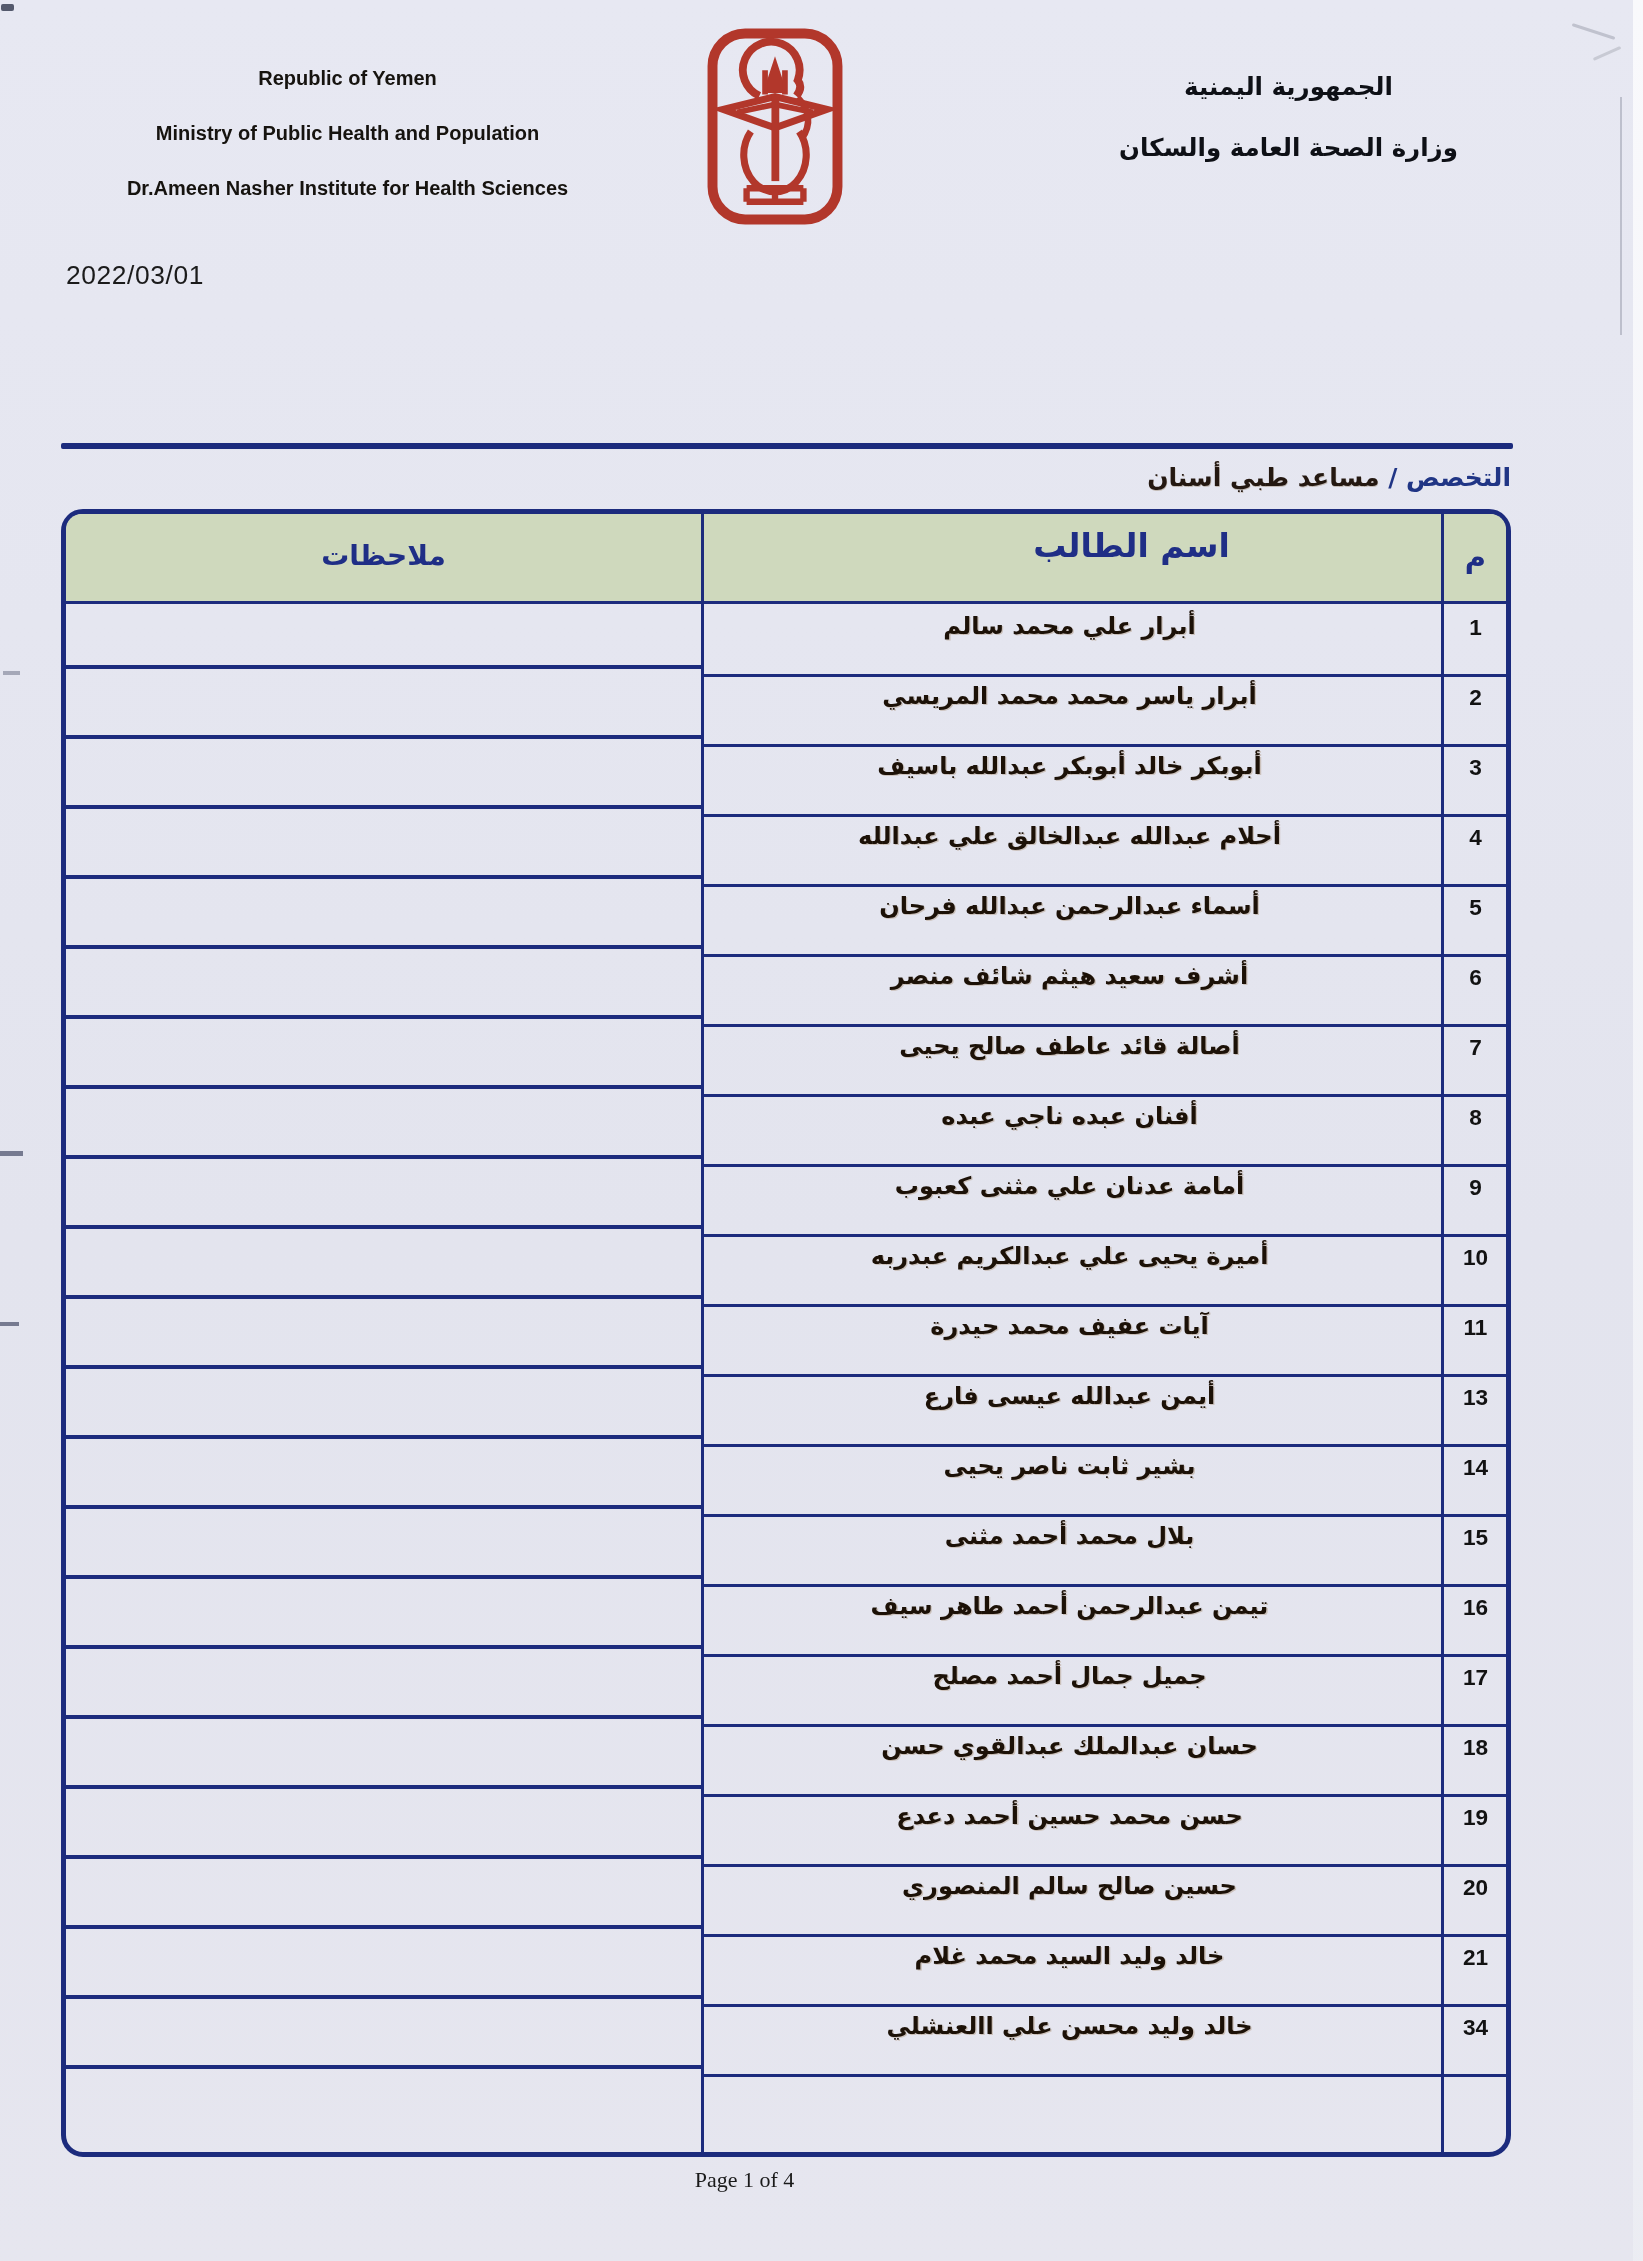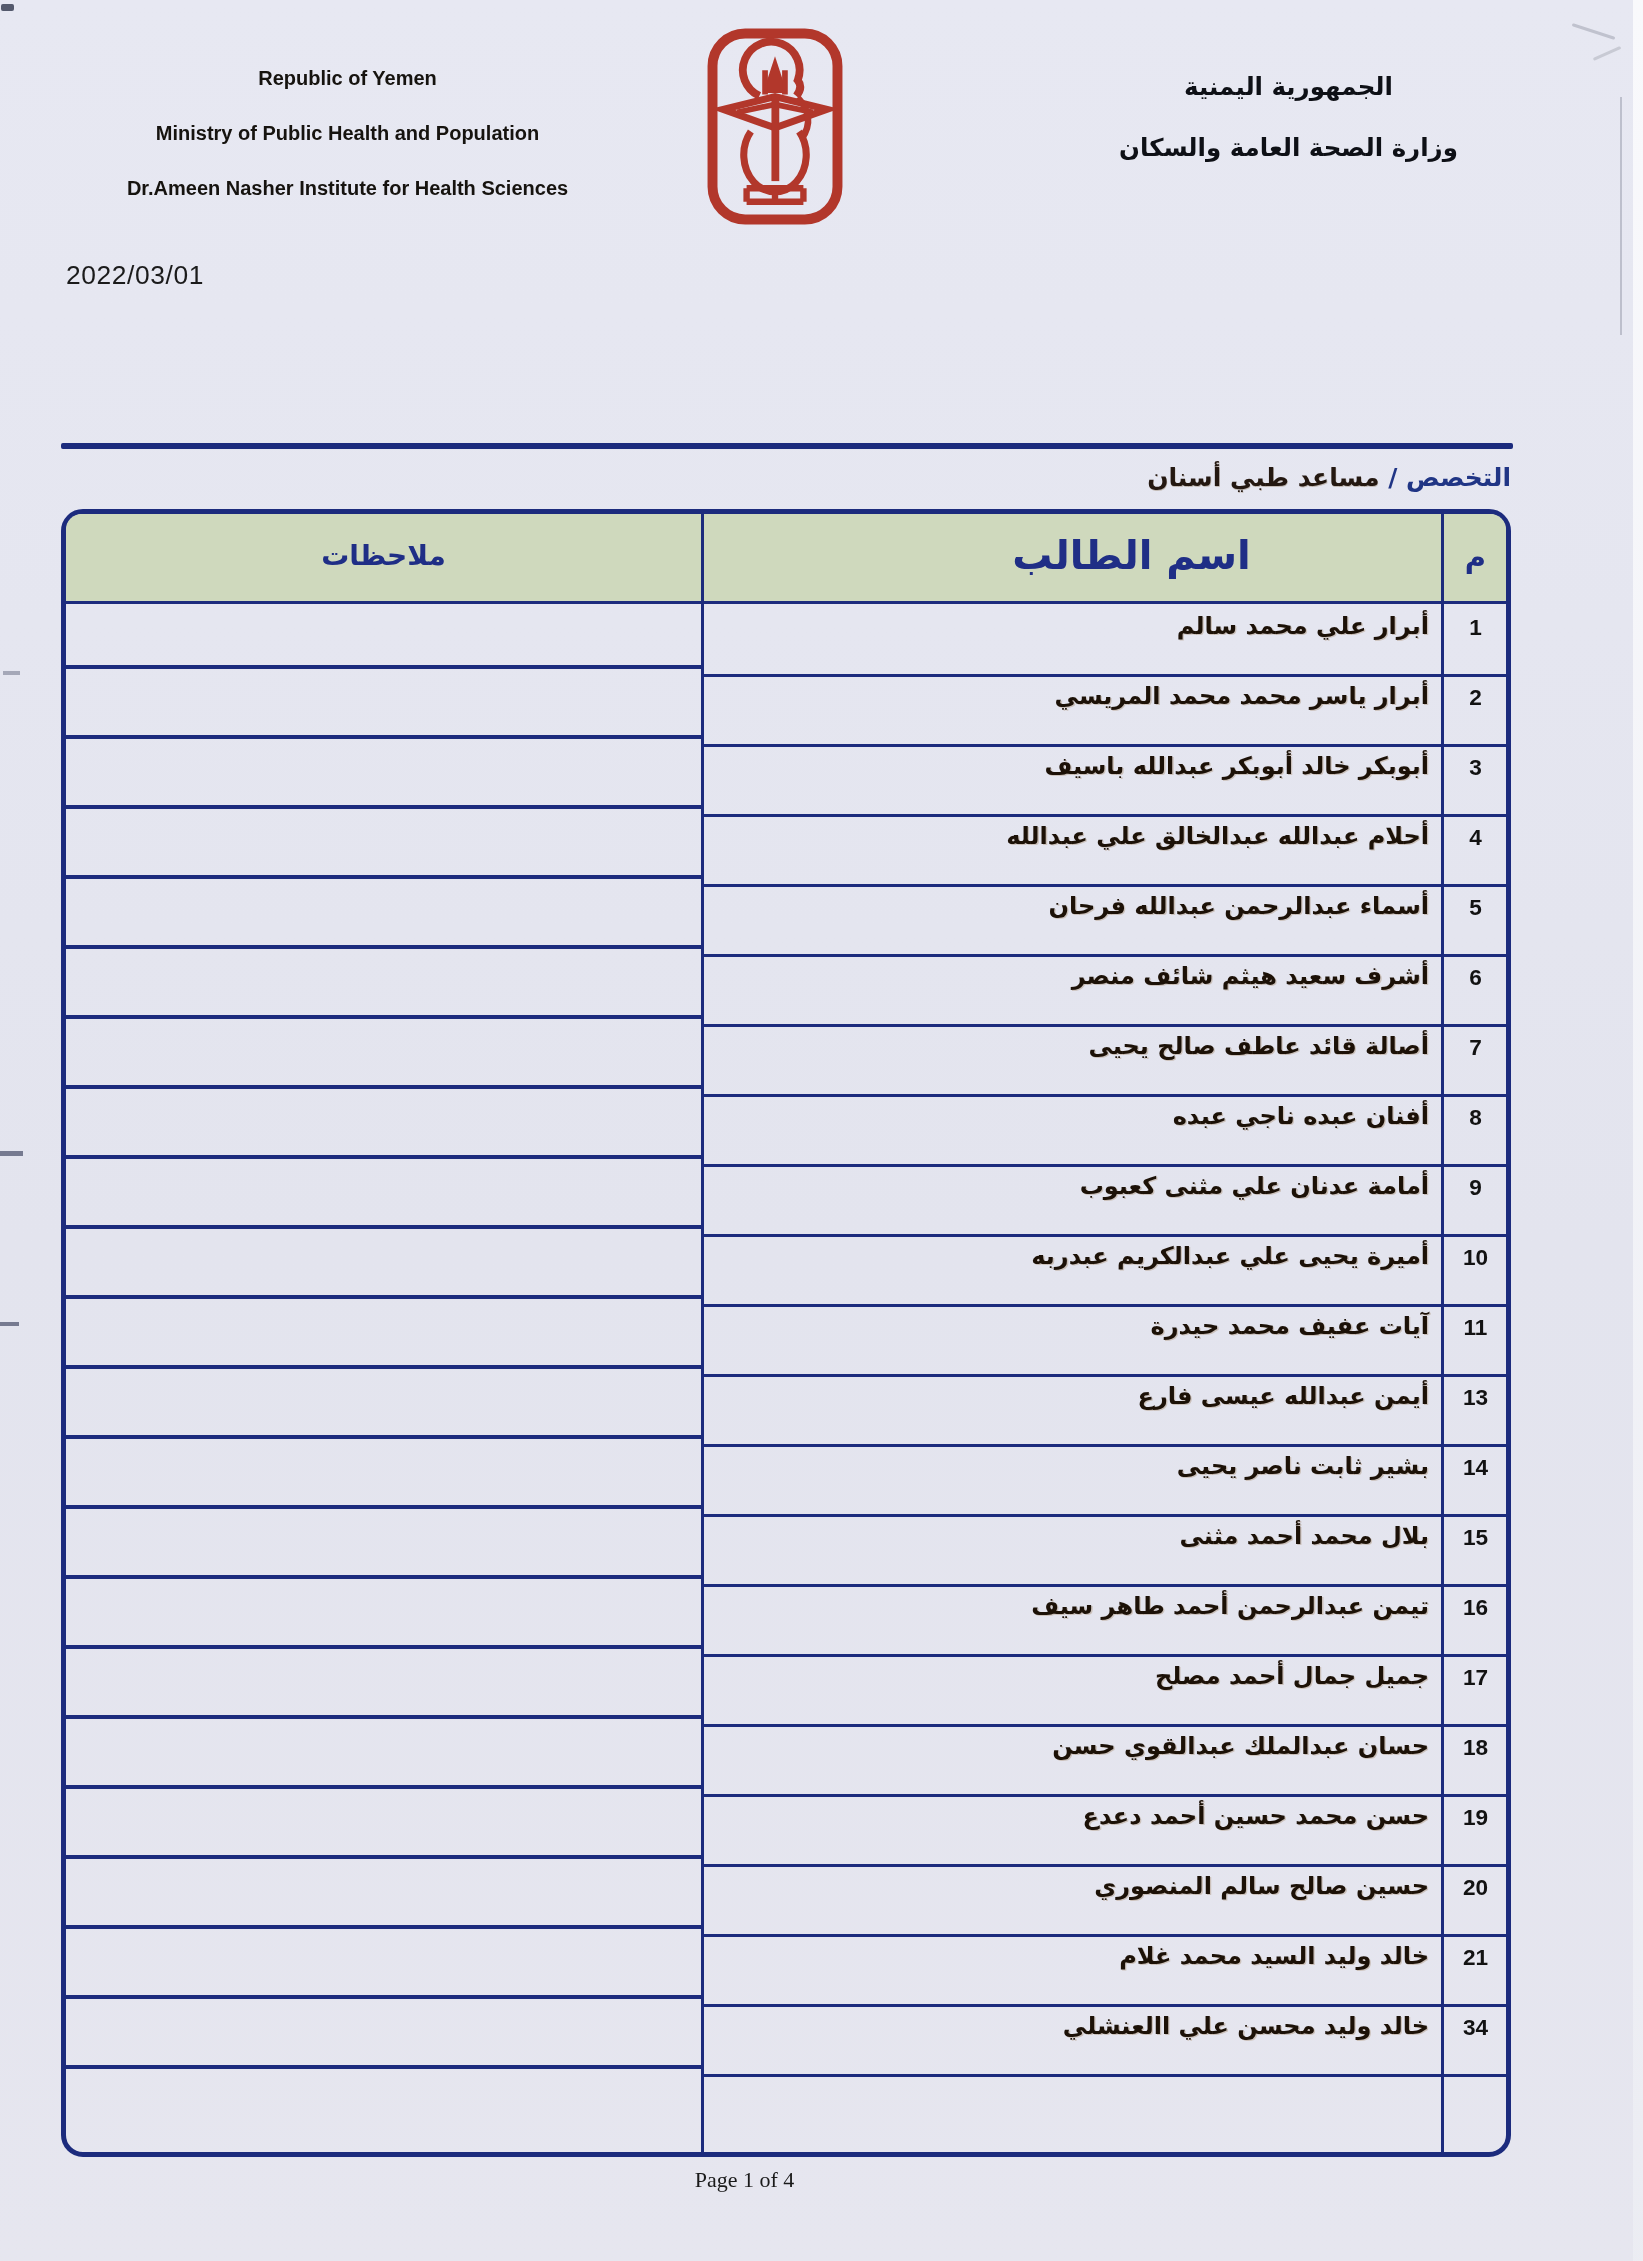--- a/index.html
+++ b/index.html
@@ -59,27 +59,27 @@
     border-bottom:3.2px solid #1c2b7d;box-sizing:border-box;padding-left:42px;
   }
   .vdiv{position:absolute;top:0;bottom:0;width:3.2px;background:#1c2b7d;}
   .vdiv-1{left:635px;}
   .vdiv-2{left:1375px;}
   .th{
     position:absolute;direction:rtl;text-align:center;
     font-weight:bold;color:#1f2e86;
   }
   .th-notes{left:0;width:635px;top:24.5px;font-size:28px;}
-  .th-name{left:638px;width:855px;top:18px;font-size:40px;}
+  .th-name{left:638px;width:855px;top:12px;font-size:33px;}
   .th-num{left:1378px;width:63px;top:26px;font-size:29px;}
   .tbody{position:absolute;left:0;top:93px;right:0;bottom:0;overflow:hidden;}
   .trow{position:relative;height:70px;}
   .row-name{
     position:absolute;right:77px;top:5.2px;left:644px;
-    direction:rtl;text-align:right;white-space:nowrap;
+    direction:rtl;text-align:center;white-space:nowrap;
     font-weight:bold;font-size:24px;color:#1c1107;
     text-shadow:1.3px 1.3px 0 rgba(140,100,55,.28);
   }
   .row-num{
     position:absolute;left:1378px;width:63px;top:7.7px;text-align:center;
     font-weight:bold;font-size:22.6px;color:#121212;
     font-family:"Liberation Sans","DejaVu Sans",sans-serif;
   }
   .cell-notes{position:absolute;left:0;top:0;width:635px;height:100%;}
   .rline-right{position:absolute;left:635px;right:0;bottom:0;height:3.2px;background:#1c2b7d;}

